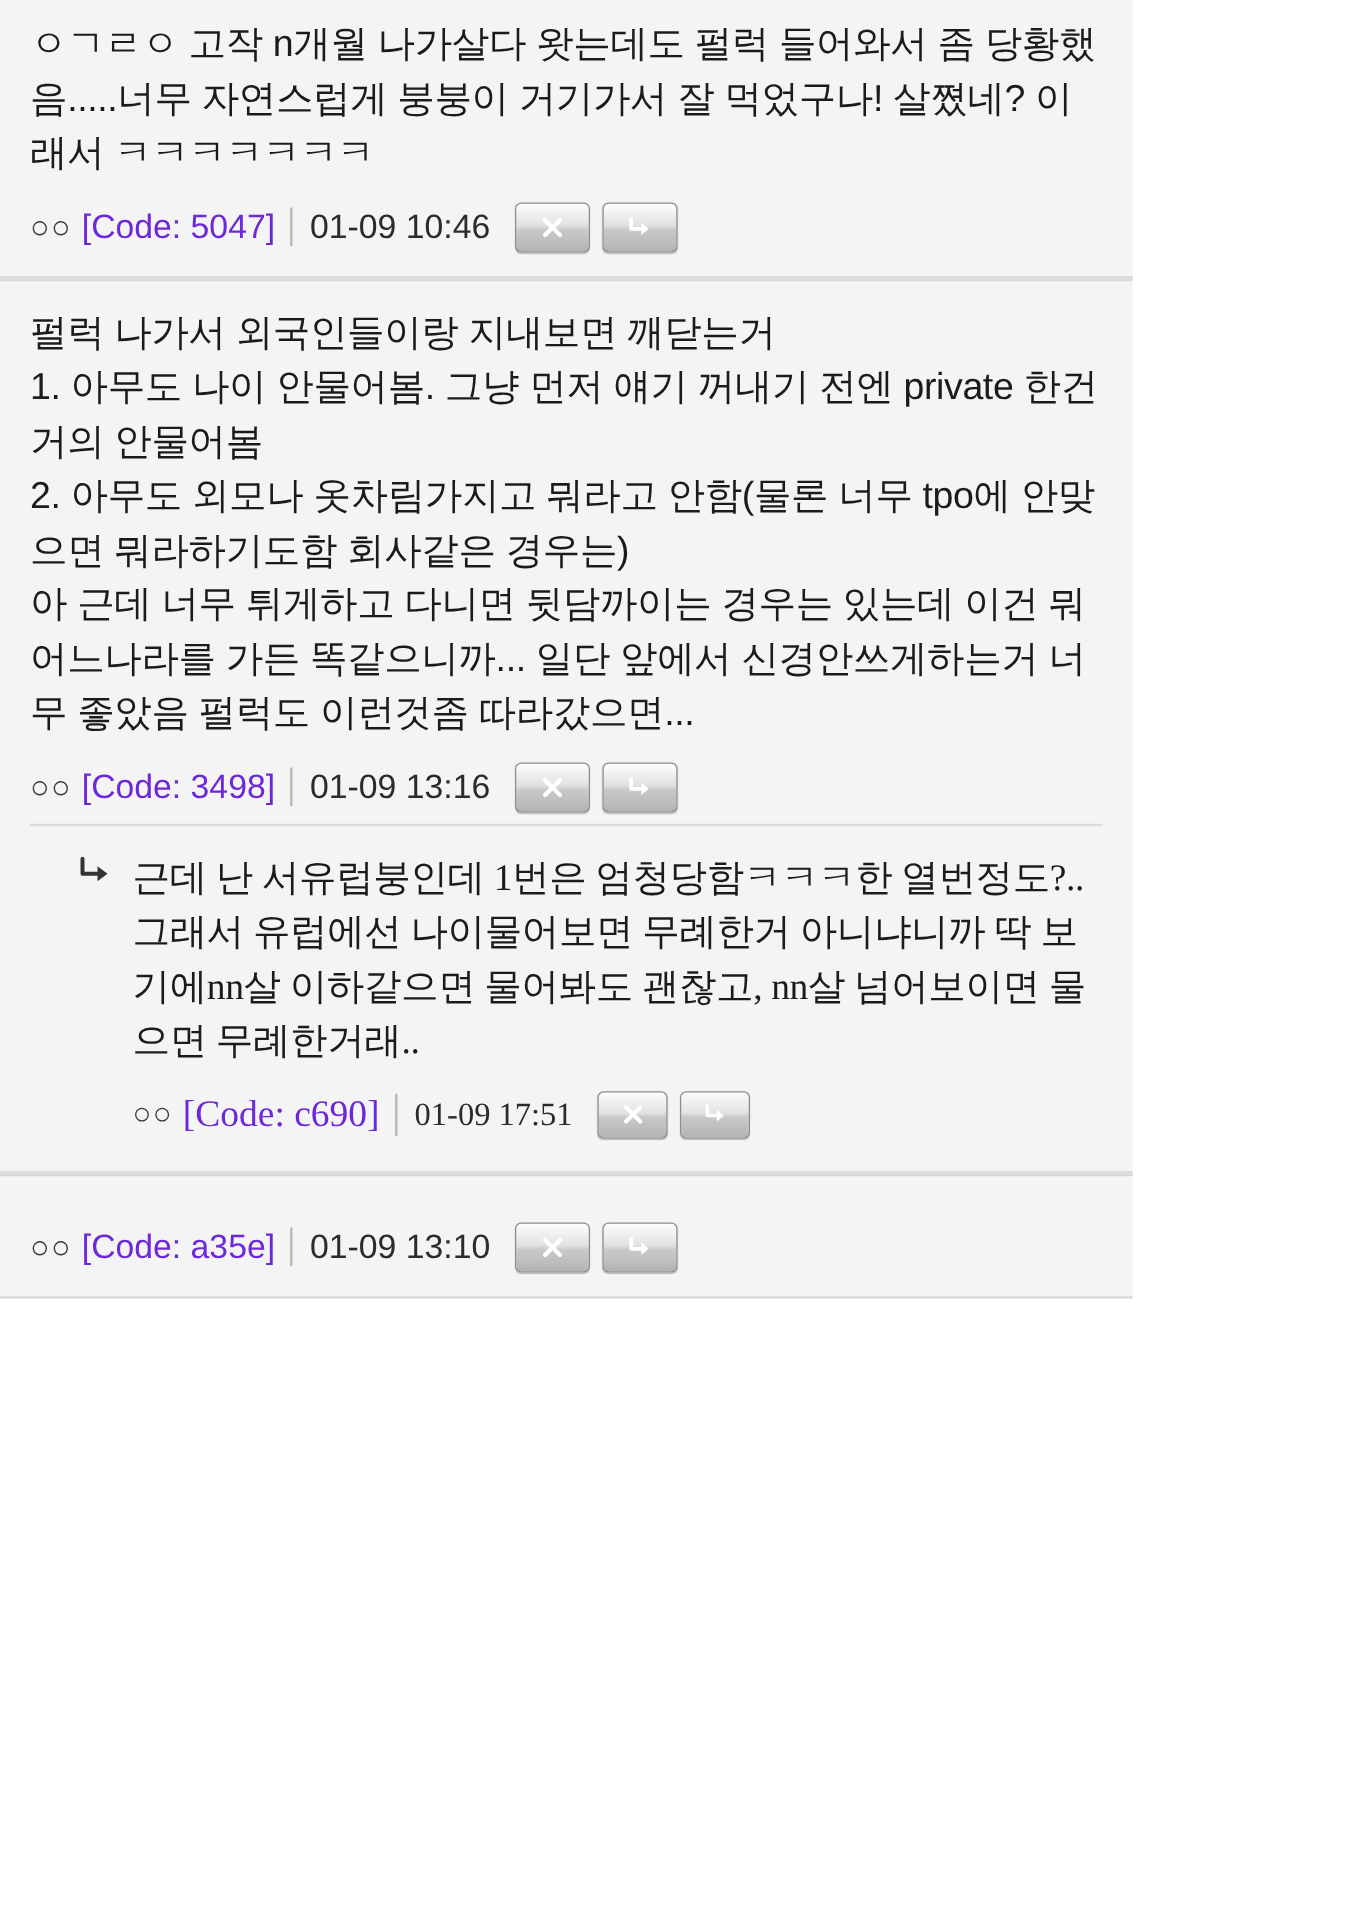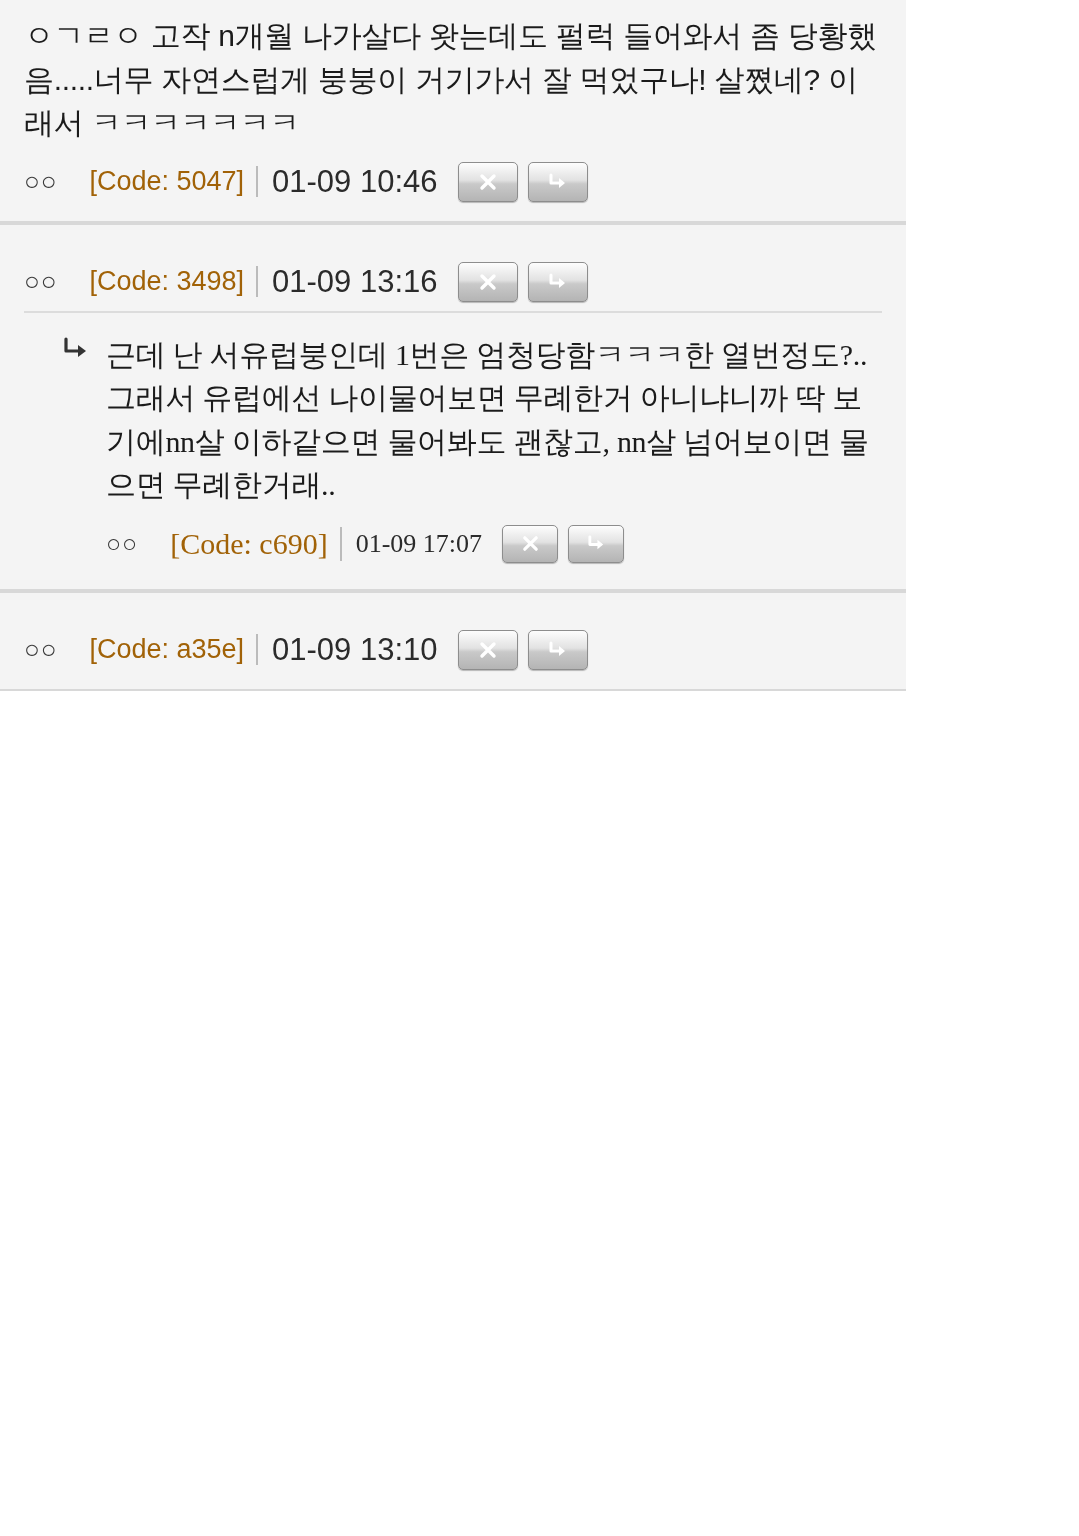--- a/index.html
+++ b/index.html
@@ -42,27 +42,26 @@
     height: 46px;
   }
   .meta-dots {
     font-size: 26px;
     color: #3a3a3a;
     letter-spacing: 1px;
     margin-right: 8px;
   }
   .meta-code {
     font-size: 27px;
-    color: #a16207;
+    color: #6d28d9;
     padding-right: 12px;
     border-right: 2px solid #bbbbbb;
-    margin-left: 24px;
   }
   .meta-time {
-    font-size: 31px;
+    font-size: 27px;
     color: #2b2b2b;
     padding-left: 14px;
   }
   .btn-group {
     display: flex;
     align-items: center;
     margin-left: 20px;
   }
   .act-btn {
     width: 58px;
@@ -126,20 +125,24 @@
                 <path d="M4 3 L4 11 L15 11" stroke="#ffffff" stroke-width="3" fill="none" stroke-linecap="round" stroke-linejoin="round"></path>
                 <path d="M12 6 L18 11 L12 16 Z" fill="#ffffff"></path>
               </svg>
           </span>
         </span>
       </span>
     </div>
   </div>
 
   <div class="post">
+    <div class="post-body">펄럭 나가서 외국인들이랑 지내보면 깨닫는거
+1. 아무도 나이 안물어봄. 그냥 먼저 얘기 꺼내기 전엔 private 한건 거의 안물어봄
+2. 아무도 외모나 옷차림가지고 뭐라고 안함(물론 너무 tpo에 안맞으면 뭐라하기도함 회사같은 경우는)
+아 근데 너무 튀게하고 다니면 뒷담까이는 경우는 있는데 이건 뭐 어느나라를 가든 똑같으니까... 일단 앞에서 신경안쓰게하는거 너무 좋았음 펄럭도 이런것좀 따라갔으면...</div>
     <div class="meta-row">
       <span class="meta-dots">○○</span>
       <span class="meta-code">[Code: 3498]</span>
       <span class="meta-time">01-09 13:16</span>
       <span class="btn-group">
         <span class="act-btn">
           <span>
             <svg width="20" height="20" viewBox="0 0 20 20">
                 <path d="M4 4 L16 16 M16 4 L4 16" stroke="#ffffff" stroke-width="3.4" stroke-linecap="round" fill="none"></path>
               </svg>
@@ -161,21 +164,21 @@
         <svg width="30" height="26" viewBox="0 0 30 26">
             <path d="M4 2 L4 14 L19 14" stroke="#333333" stroke-width="3.2" fill="none" stroke-linecap="round" stroke-linejoin="round"></path>
             <path d="M16 8 L24 14 L16 20 Z" fill="#333333"></path>
           </svg>
       </div>
       <div class="reply-content">
         <div class="post-body">근데 난 서유럽붕인데 1번은 엄청당함ㅋㅋㅋ한 열번정도?..그래서 유럽에선 나이물어보면 무례한거 아니냐니까 딱 보기에nn살 이하같으면 물어봐도 괜찮고, nn살 넘어보이면 물으면 무례한거래..</div>
         <div class="meta-row">
           <span class="meta-dots">○○</span>
           <span class="meta-code">[Code: c690]</span>
-          <span class="meta-time">01-09 17:07</span>
+          <span class="meta-time">01-09 17:51</span>
           <span class="btn-group">
             <span class="act-btn">
               <span>
                 <svg width="19" height="19" viewBox="0 0 20 20">
                     <path d="M4 4 L16 16 M16 4 L4 16" stroke="#ffffff" stroke-width="3.4" stroke-linecap="round" fill="none"></path>
                   </svg>
               </span>
             </span>
             <span class="act-btn">
               <span>

